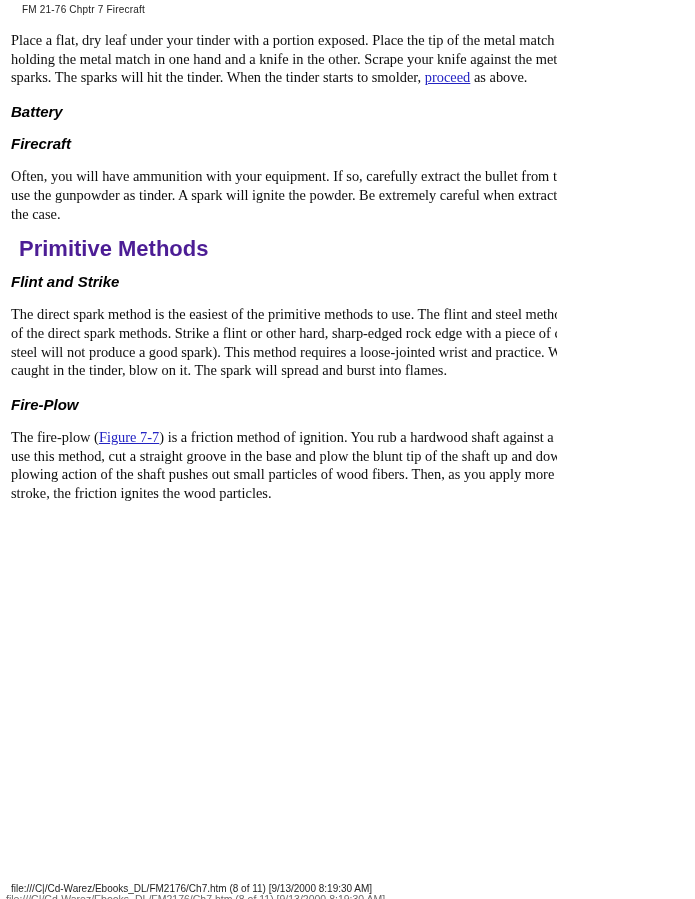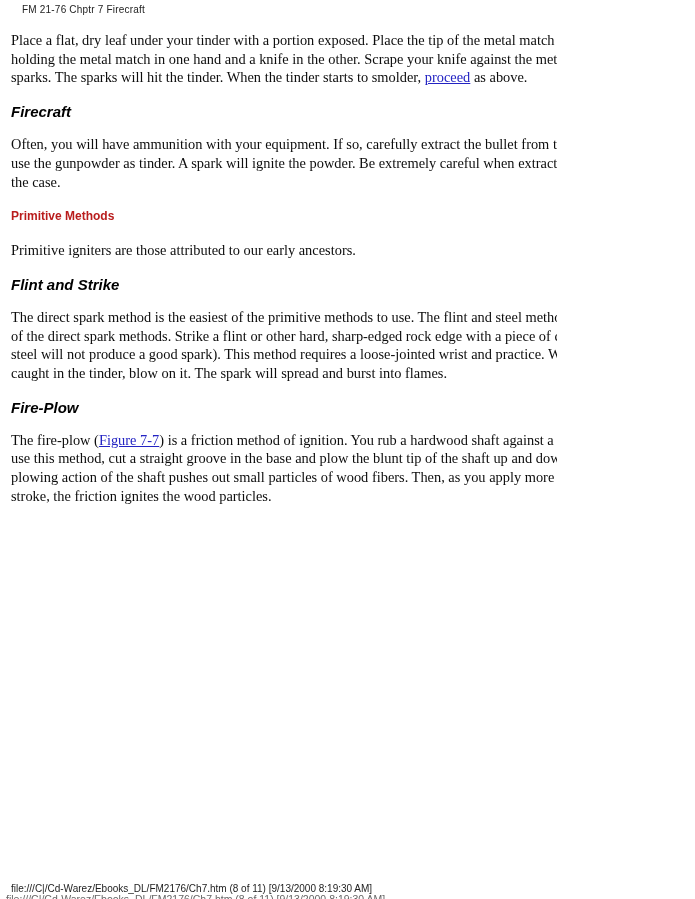--- a/index.html
+++ b/index.html
@@ -30,24 +30,24 @@
   p.body-text {
     font-size: 14.4px;
     line-height: 18.7px;
     margin: 0 0 16px 0;
     color: #0d0d0d;
   }
   h2.main-heading {
     font-family: "Liberation Sans", sans-serif;
     font-weight: bold;
     font-style: normal;
-    font-size: 12px;
+    font-size: 22px;
     line-height: 19px;
-    margin: 0 0 15px 0;
-    color: #b91c1c;
+    margin: 0 0 15px 8px;
+    color: #4c1d95;
   }
   h3.sub-heading {
     font-family: "Liberation Sans", sans-serif;
     font-weight: bold;
     font-style: italic;
     font-size: 15px;
     line-height: 17px;
     margin: 0 0 15px 0;
     color: #000000;
   }
@@ -80,29 +80,29 @@
 <body>
 
 <div class="page">
 
   <div class="running-head">FM 21-76 Chptr 7 Firecraft</div>
 
   <div class="content">
 
     <p class="body-text"><span>Place a flat, dry leaf under your tinder with a portion exposed. Place the tip of the metal match on the dry leaf, holding the metal match in one hand and a knife in the other. Scrape your knife against the metal match to produce sparks. The sparks will hit the tinder. When the tinder starts to smolder, </span><a class="doc-link" href="#">proceed</a><span> as above.</span></p>
 
+    <h3 class="sub-heading">Battery</h3>
 
 
     <h3 class="sub-heading">Firecraft</h3>
 
     <p class="body-text">Often, you will have ammunition with your equipment. If so, carefully extract the bullet from the shell casing, and use the gunpowder as tinder. A spark will ignite the powder. Be extremely careful when extracting the bullet from the case.</p>
 
     <h2 class="main-heading">Primitive Methods</h2>
 
-    <p class="body-text">Primitive igniters are those attributed to our early ancestors.</p>
 
     <h3 class="sub-heading">Flint and Strike</h3>
 
     <p class="body-text">The direct spark method is the easiest of the primitive methods to use. The flint and steel method is the most reliable of the direct spark methods. Strike a flint or other hard, sharp-edged rock edge with a piece of carbon steel (stainless steel will not produce a good spark). This method requires a loose-jointed wrist and practice. When a spark has caught in the tinder, blow on it. The spark will spread and burst into flames.</p>
 
     <h3 class="sub-heading">Fire-Plow</h3>
 
     <p class="body-text"><span>The fire-plow (</span><a class="doc-link" href="#">Figure 7-7</a><span>) is a friction method of ignition. You rub a hardwood shaft against a softer wood base. To use this method, cut a straight groove in the base and plow the blunt tip of the shaft up and down the groove. The plowing action of the shaft pushes out small particles of wood fibers. Then, as you apply more pressure on each stroke, the friction ignites the wood particles.</span></p>
 
   </div>

